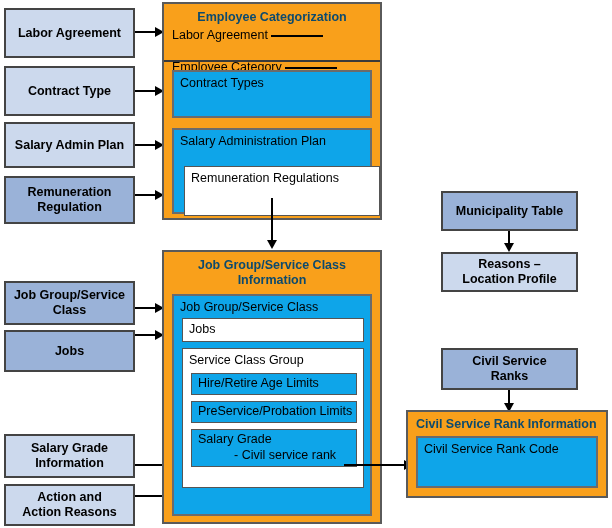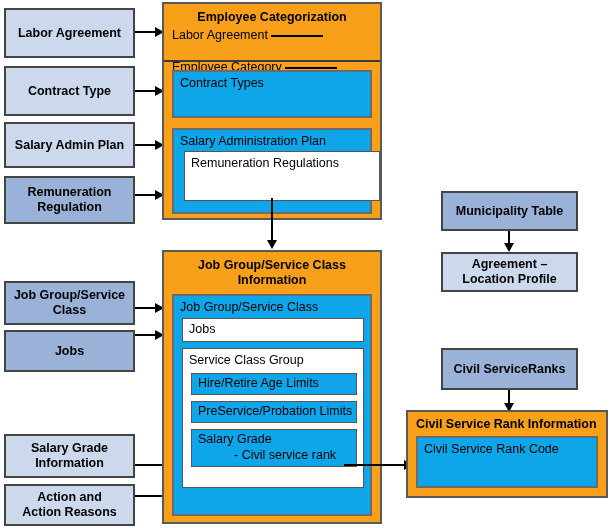--- a/index.html
+++ b/index.html
@@ -39,21 +39,21 @@
     border: 2px solid #5a5a5a;
     background: #f9a01b;
   }
   .orange-title {
     position: absolute;
     left: 0;
     width: 100%;
     text-align: center;
     font-size: 12.5px;
     font-weight: bold;
-    color: #000000;
+    color: #0c4a6e;
     line-height: 1.2;
   }
   .orange-subline {
     position: absolute;
     font-size: 12.5px;
     font-weight: normal;
     color: #000000;
     white-space: nowrap;
   }
   .blank-line {
@@ -193,21 +193,21 @@
 
     <div class="hrule" style="top:56px;"></div>
 
     <div class="panel yellow" style="left:8px; top:66px; width:200px; height:48px;">
       <span class="plabel">Contract Types</span>
     </div>
 
     <div class="panel yellow" style="left:8px; top:124px; width:200px; height:86px;">
       <span class="plabel">Salary Administration Plan</span>
 
-      <div class="panel white thin" style="left:10px; top:21px; width:196px; height:50px;">
+      <div class="panel white thin" style="left:10px; top:36px; width:196px; height:50px;">
         <span class="plabel">Remuneration Regulations</span>
       </div>
     </div>
   </div>
 
   <div class="vline" style="left:271px; top:198px; width:2px; height:44px;"></div>
   <div class="arrow-d" style="left:267px; top:240px;"></div>
 
   <div class="hline" style="left:135px; top:307px; width:22px;"></div>
   <div class="arrow-r" style="left:155px; top:303px;"></div>
@@ -257,25 +257,25 @@
   <div class="arrow-r" style="left:404px; top:460px;"></div>
 
   <div class="box blue-dark" style="left:441px; top:191px; width:137px; height:40px;">
     <span>Municipality Table</span>
   </div>
 
   <div class="vline" style="left:508px; top:231px; height:14px;"></div>
   <div class="arrow-d" style="left:504px; top:243px;"></div>
 
   <div class="box blue-light" style="left:441px; top:252px; width:137px; height:40px; flex-direction:column;">
-    <span>Agreement –</span>
+    <span>Reasons –</span>
     <span>Location Profile</span>
   </div>
 
-  <div class="box blue-dark" style="left:441px; top:348px; width:137px; height:42px; flex-direction:row;">
+  <div class="box blue-dark" style="left:441px; top:348px; width:137px; height:42px; flex-direction:column;">
     <span>Civil Service</span>
     <span>Ranks</span>
   </div>
 
   <div class="vline" style="left:508px; top:390px; height:15px;"></div>
   <div class="arrow-d" style="left:504px; top:403px;"></div>
 
   <div class="orange-wrap" style="left:406px; top:410px; width:202px; height:88px;">
     <div class="orange-title" style="top:5px; text-align:left; padding-left:8px; box-sizing:border-box;">Civil Service Rank Information</div>
 

